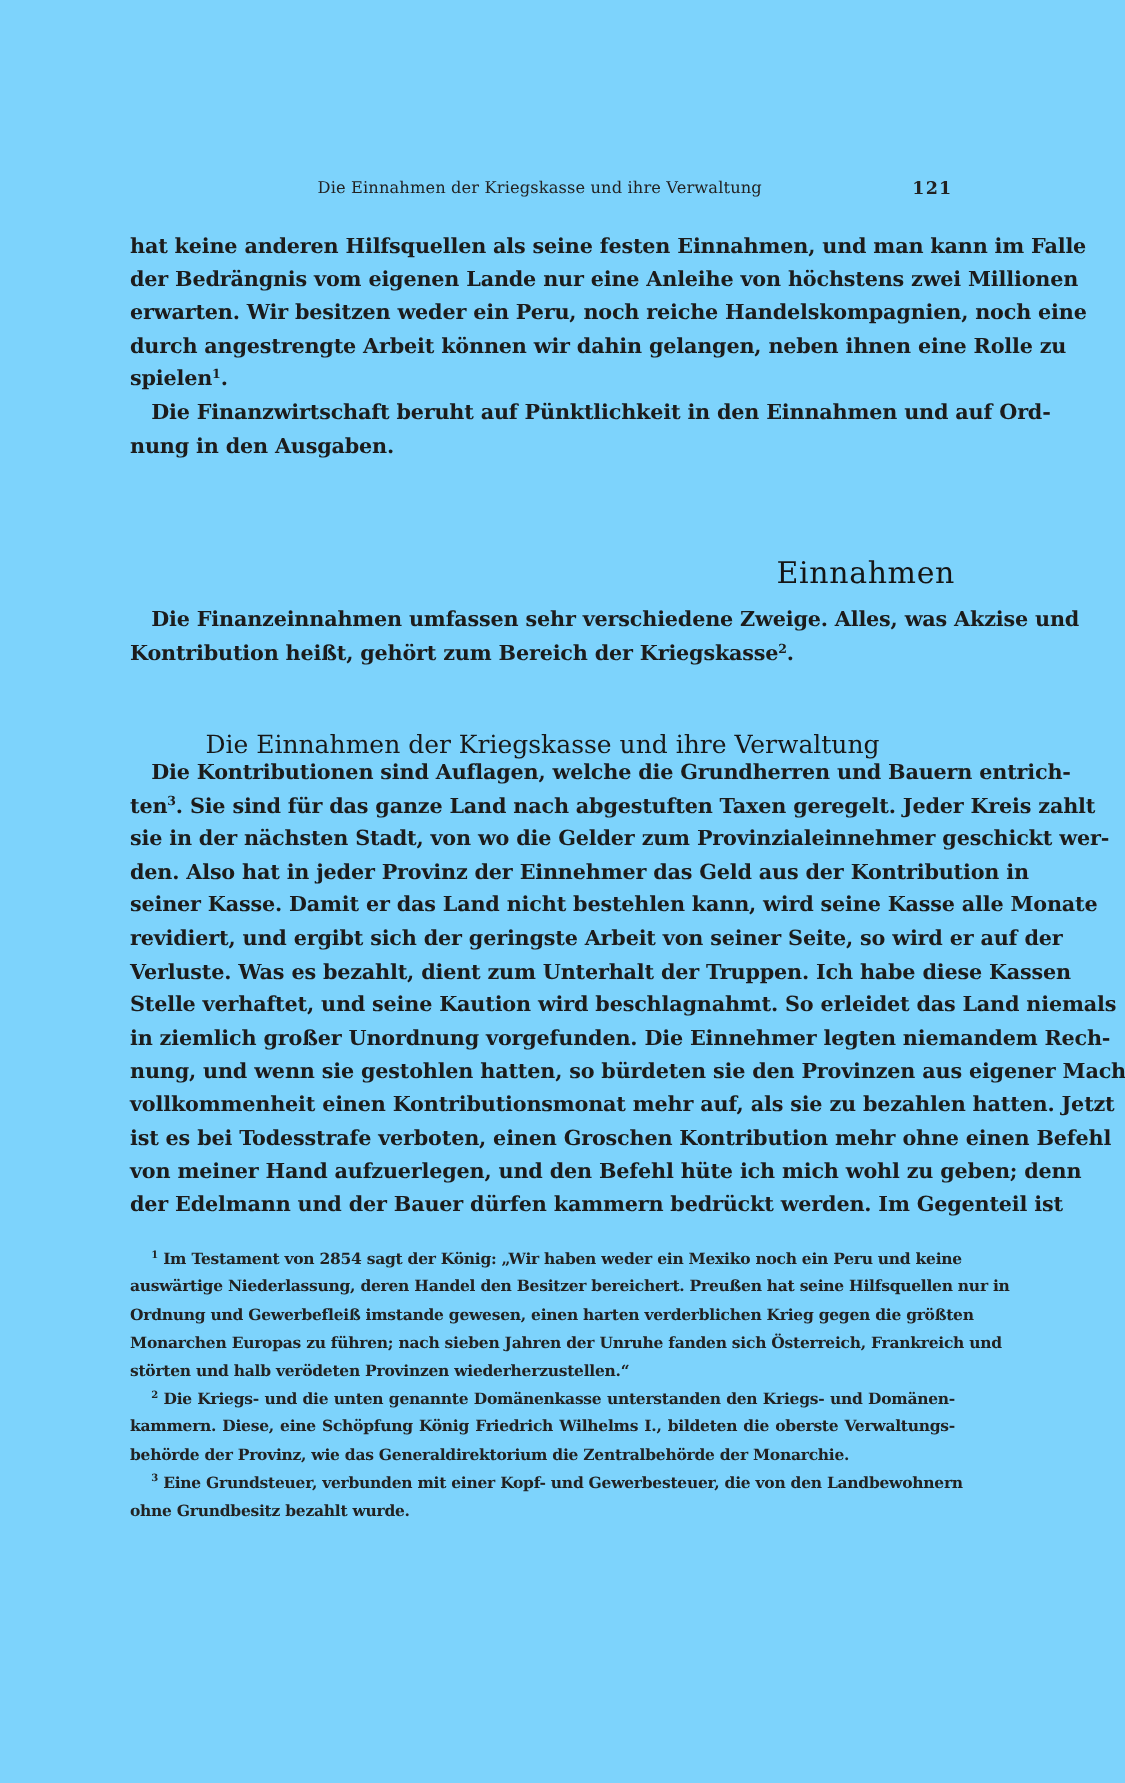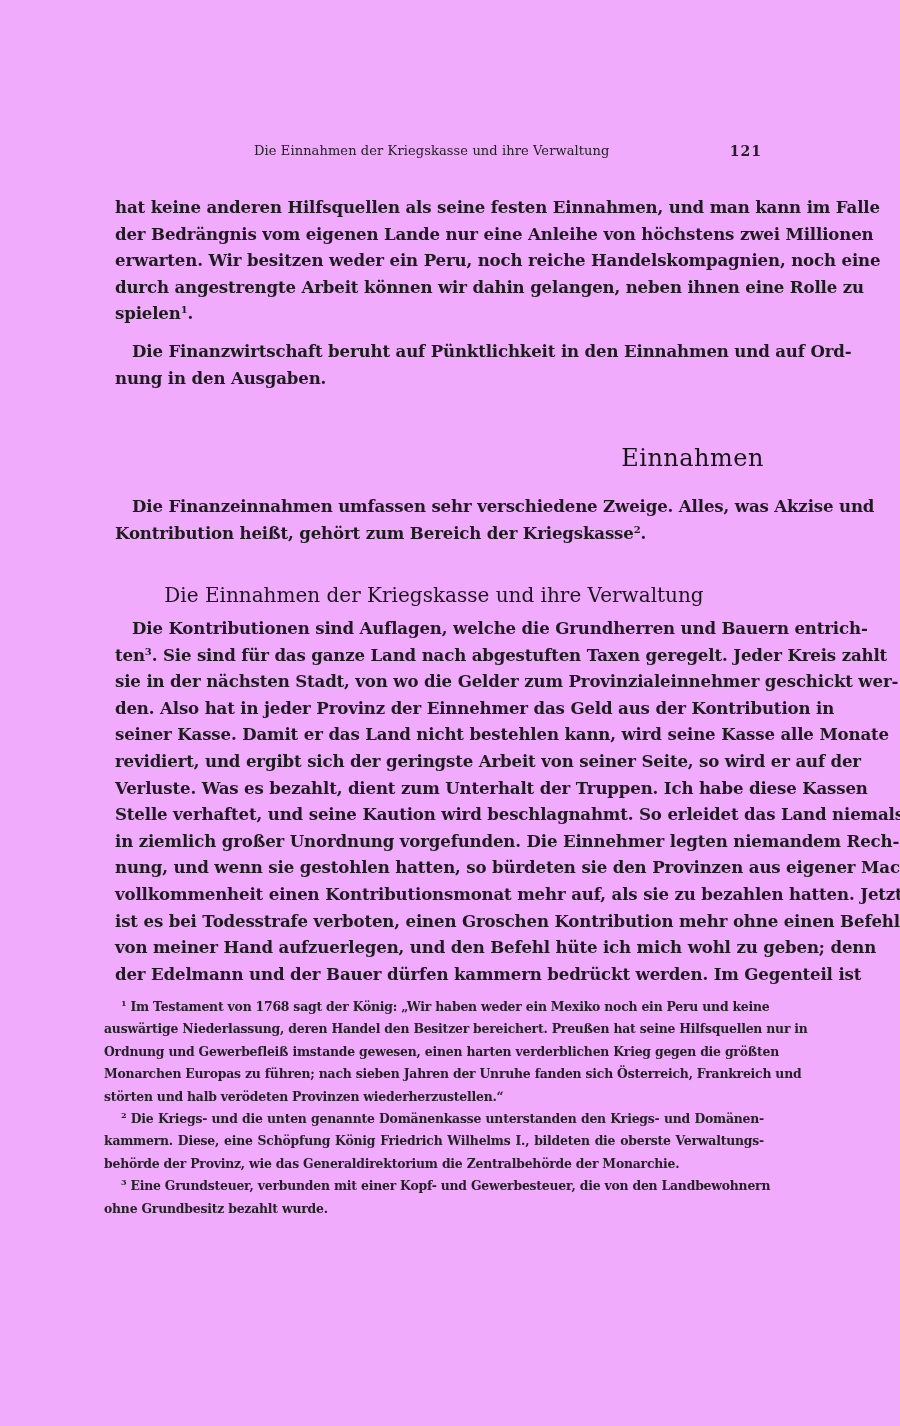--- a/index.html
+++ b/index.html
@@ -12,21 +12,21 @@
       height: 1426px;
       position: relative;
       overflow: hidden;
       font-family: "DejaVu Serif", serif;
       color: #1a1a1a;
     }
     .page {
       position: absolute;
       left: 0; top: 0;
       width: 900px; height: 1426px;
-      background: #f0abfc;
+      background: #7dd3fc;
     }
     .running-head {
       position: absolute;
       left: 104px;
       top: 143px;
       width: 660px;
       height: 22px;
     }
     .running-title {
       position: absolute;
@@ -44,21 +44,21 @@
       font-weight: bold;
       letter-spacing: 1px;
       color: #222;
     }
     .text-block {
       position: absolute;
       left: 104px;
       width: 660px;
     }
     .para {
-      margin: 11px;
+      margin: 0;
       font-size: 16.6px;
       line-height: 26.6px;
       font-weight: bold;
       text-align: justify;
       font-family: "DejaVu Serif", serif;
       letter-spacing: -0.15px;
       color: #1c1c1c;
     }
     .para .line {
       display: block;
@@ -173,21 +173,21 @@
       <span class="line">nung, und wenn sie gestohlen hatten, so bürdeten sie den Provinzen aus eigener Macht-</span>
       <span class="line">vollkommenheit einen Kontributionsmonat mehr auf, als sie zu bezahlen hatten. Jetzt</span>
       <span class="line">ist es bei Todesstrafe verboten, einen Groschen Kontribution mehr ohne einen Befehl</span>
       <span class="line">von meiner Hand aufzuerlegen, und den Befehl hüte ich mich wohl zu geben; denn</span>
       <span class="line">der Edelmann und der Bauer dürfen kammern bedrückt werden. Im Gegenteil ist</span>
     </p>
   </div>
 
   <div class="footnotes">
     <p class="fn">
-      <span class="line indent"><sup>1</sup> <span>Im Testament von 1768 sagt der König: „Wir haben weder ein Mexiko noch ein Peru und keine</span></span>
+      <span class="line indent"><sup>1</sup> <span>Im Testament von 2854 sagt der König: „Wir haben weder ein Mexiko noch ein Peru und keine</span></span>
       <span class="line">auswärtige Niederlassung, deren Handel den Besitzer bereichert. Preußen hat seine Hilfsquellen nur in</span>
       <span class="line">Ordnung und Gewerbefleiß imstande gewesen, einen harten verderblichen Krieg gegen die größten</span>
       <span class="line">Monarchen Europas zu führen; nach sieben Jahren der Unruhe fanden sich Österreich, Frankreich und</span>
       <span class="line last">störten und halb verödeten Provinzen wiederherzustellen.“</span>
     </p>
     <p class="fn">
       <span class="line indent"><sup>2</sup> <span>Die Kriegs- und die unten genannte Domänenkasse unterstanden den Kriegs- und Domänen-</span></span>
       <span class="line">kammern. Diese, eine Schöpfung König Friedrich Wilhelms I., bildeten die oberste Verwaltungs-</span>
       <span class="line last">behörde der Provinz, wie das Generaldirektorium die Zentralbehörde der Monarchie.</span>
     </p>

